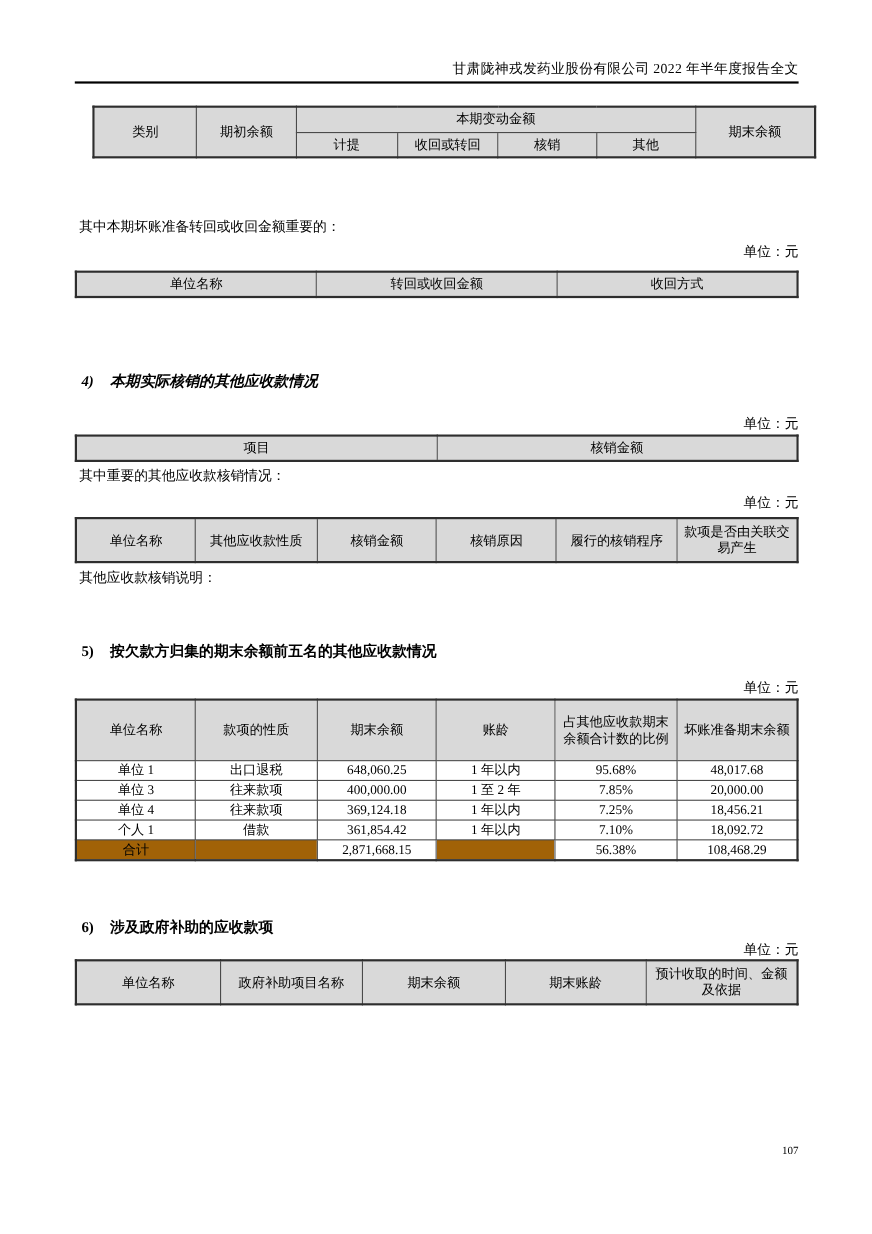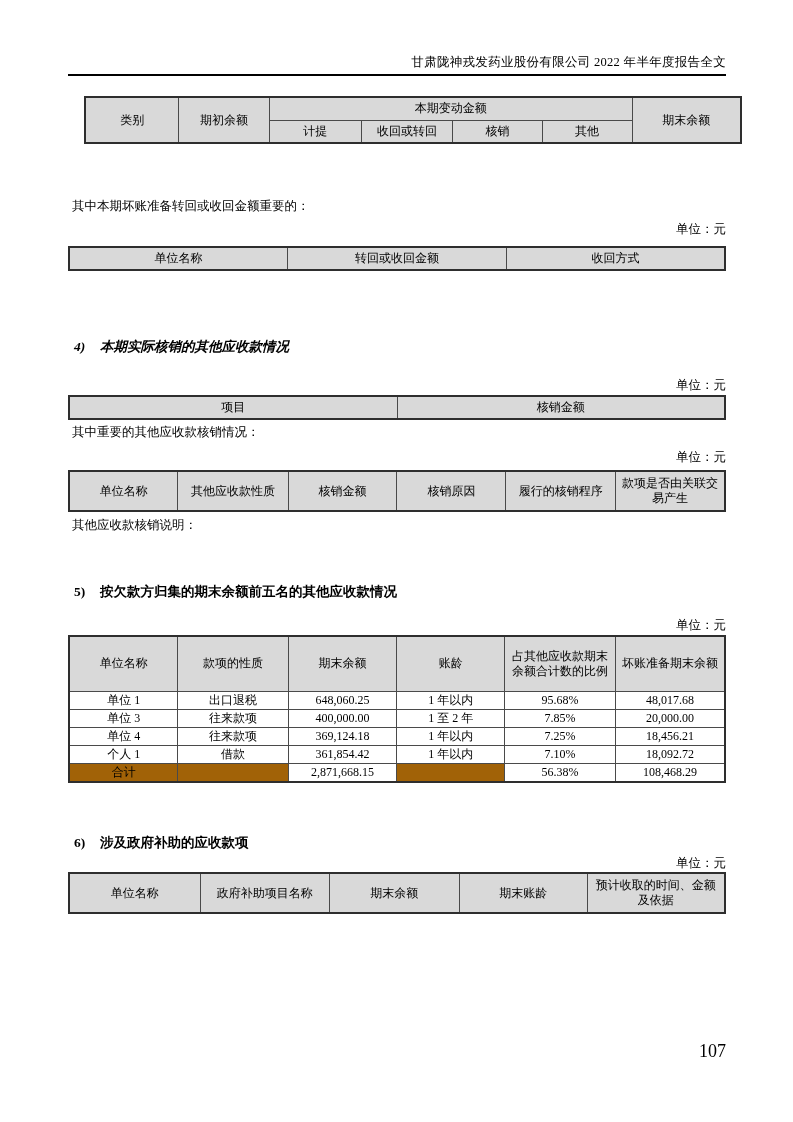--- a/index.html
+++ b/index.html
@@ -42,21 +42,21 @@
     position:absolute;right:67px;
     font-size:12.5px;
   }
   .sec-heading{
     position:absolute;left:74px;
     font-size:13.5px;font-weight:bold;
   }
   .sec-heading .no{display:inline-block;min-width:26px;}
   .page-number{
     position:absolute;top:1041px;right:67px;
-    font-size:18px;
+    font-size:10px;
   }
   .t1 tr{height:23px;}
   .t-single tr{height:23px;}
   .t-two tr{height:40px;}
   .t5 tr.hrow{height:55px;}
   .t5 tr.drow{height:17px;margin-left:24px;}
   .t5 tr.trow{height:19px;}
   .t5 td{font-size:11.8px;padding:0 4px;}
 </style>
 </head>

